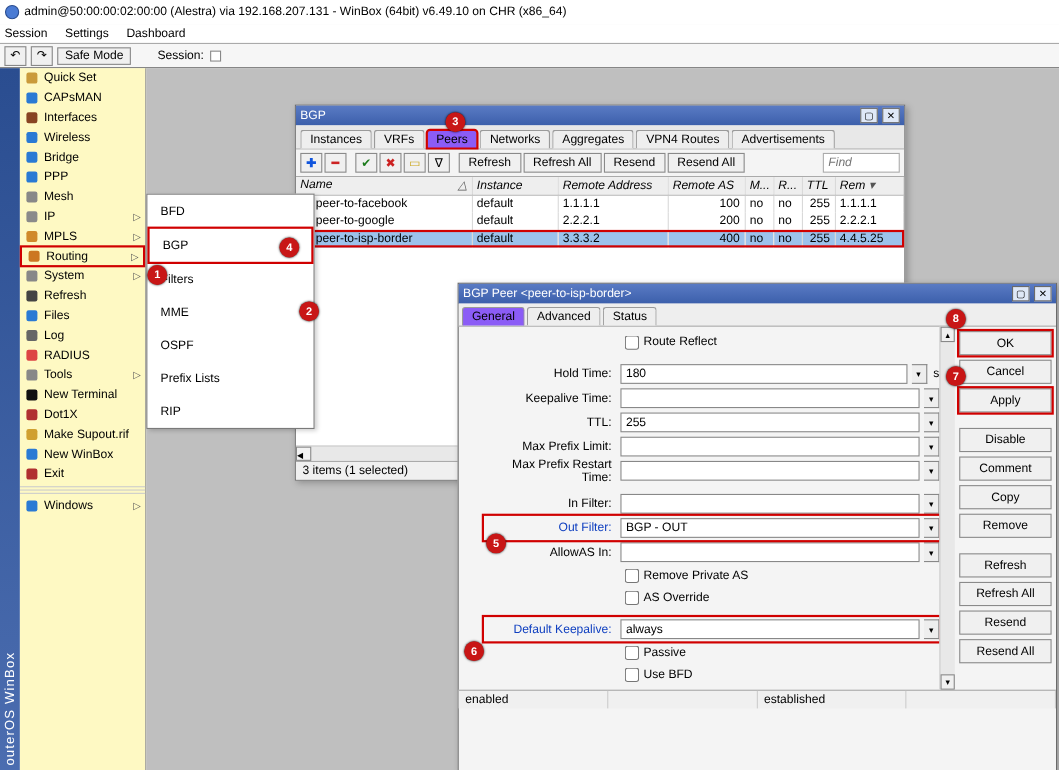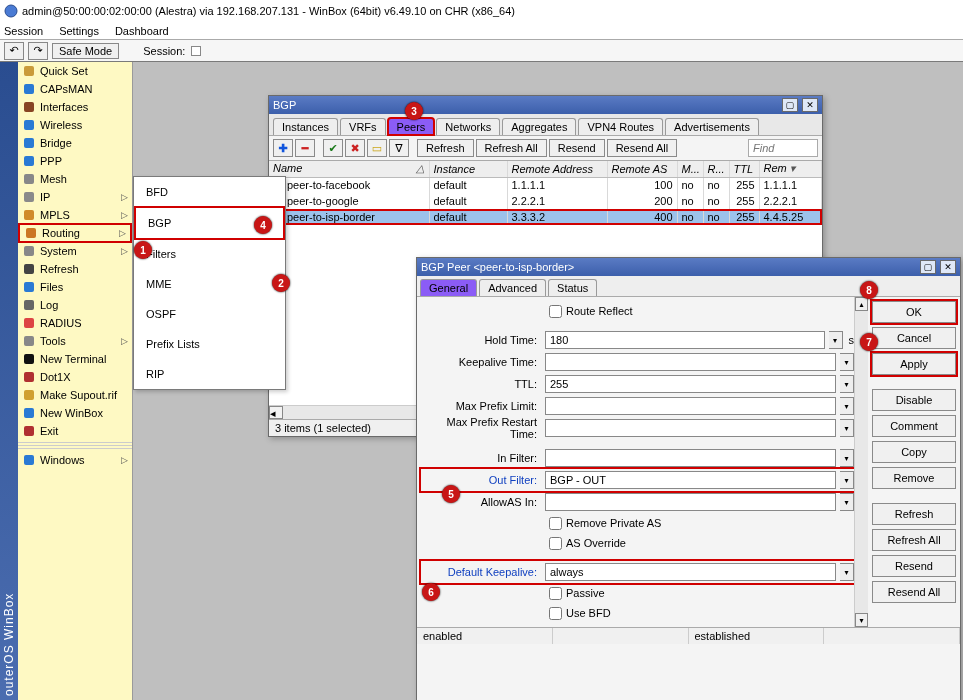--- a/index.html
+++ b/index.html
@@ -39,21 +39,21 @@
   .grid th, .grid td { text-align: left; padding: 1px 4px; border-right: 1px solid #d9d9d9; white-space: nowrap; overflow: hidden; height: 16px; }
   .grid th { background: #eee; border-bottom: 1px solid #bbb; font-weight: normal; font-style: italic; }
   .grid tr.sel td { background: #9cc2eb; }
   .grid tr.rowhl { outline: 2px solid #d00000; outline-offset: -2px; }
   .statusbar { border-top: 1px solid #aaa; padding: 2px 6px; background: #f0f0f0; }
   .scroll-h { height: 14px; background: #e8e8e8; border-top: 1px solid #ccc; display: flex; }
   .scroll-h .thumb { width: 14px; height: 100%; border: 1px solid #888; background: #f2f2f2; }
   
   .peer-tabs { display: flex; background: #eee; border-bottom: 1px solid #aaa; padding: 3px 3px 0 3px; gap: 2px; }
   .peer-body { display: flex; }
-  .peer-left { flex: 1; padding: 4px 0 4px 4px; }
+  .peer-left { flex: 1; padding: 4px 0 4px 4px; margin-left: 19px; }
   .fld { display: flex; align-items: center; height: 22px; gap: 4px; }
   .fld label { width: 120px; text-align: right; padding-right: 4px; }
   .fld input[type=text] { flex: 1; border: 1px solid #888; height: 18px; padding: 0 4px; background: #fff; }
   .fld .dd { width: 14px; height: 18px; border: 1px solid #888; border-left: none; background: #eee; display: flex; align-items: center; justify-content: center; font-size: 8px; }
   .cb-row { display: flex; align-items: center; gap: 4px; padding-left: 128px; height: 20px; }
   .hl-field { outline: 2px solid #d00000; outline-offset: 0px; }
   .hl-label { color: #1040c0; }
   .peer-right { width: 92px; padding: 4px; display: flex; flex-direction: column; gap: 4px; }
   .rbtn { border: 1px solid #8a8a8a; background: #f0f0f0; height: 22px; display: flex; align-items: center; justify-content: center; }
   .rbtn.hl { outline: 2px solid #d00000; outline-offset: 0; }

